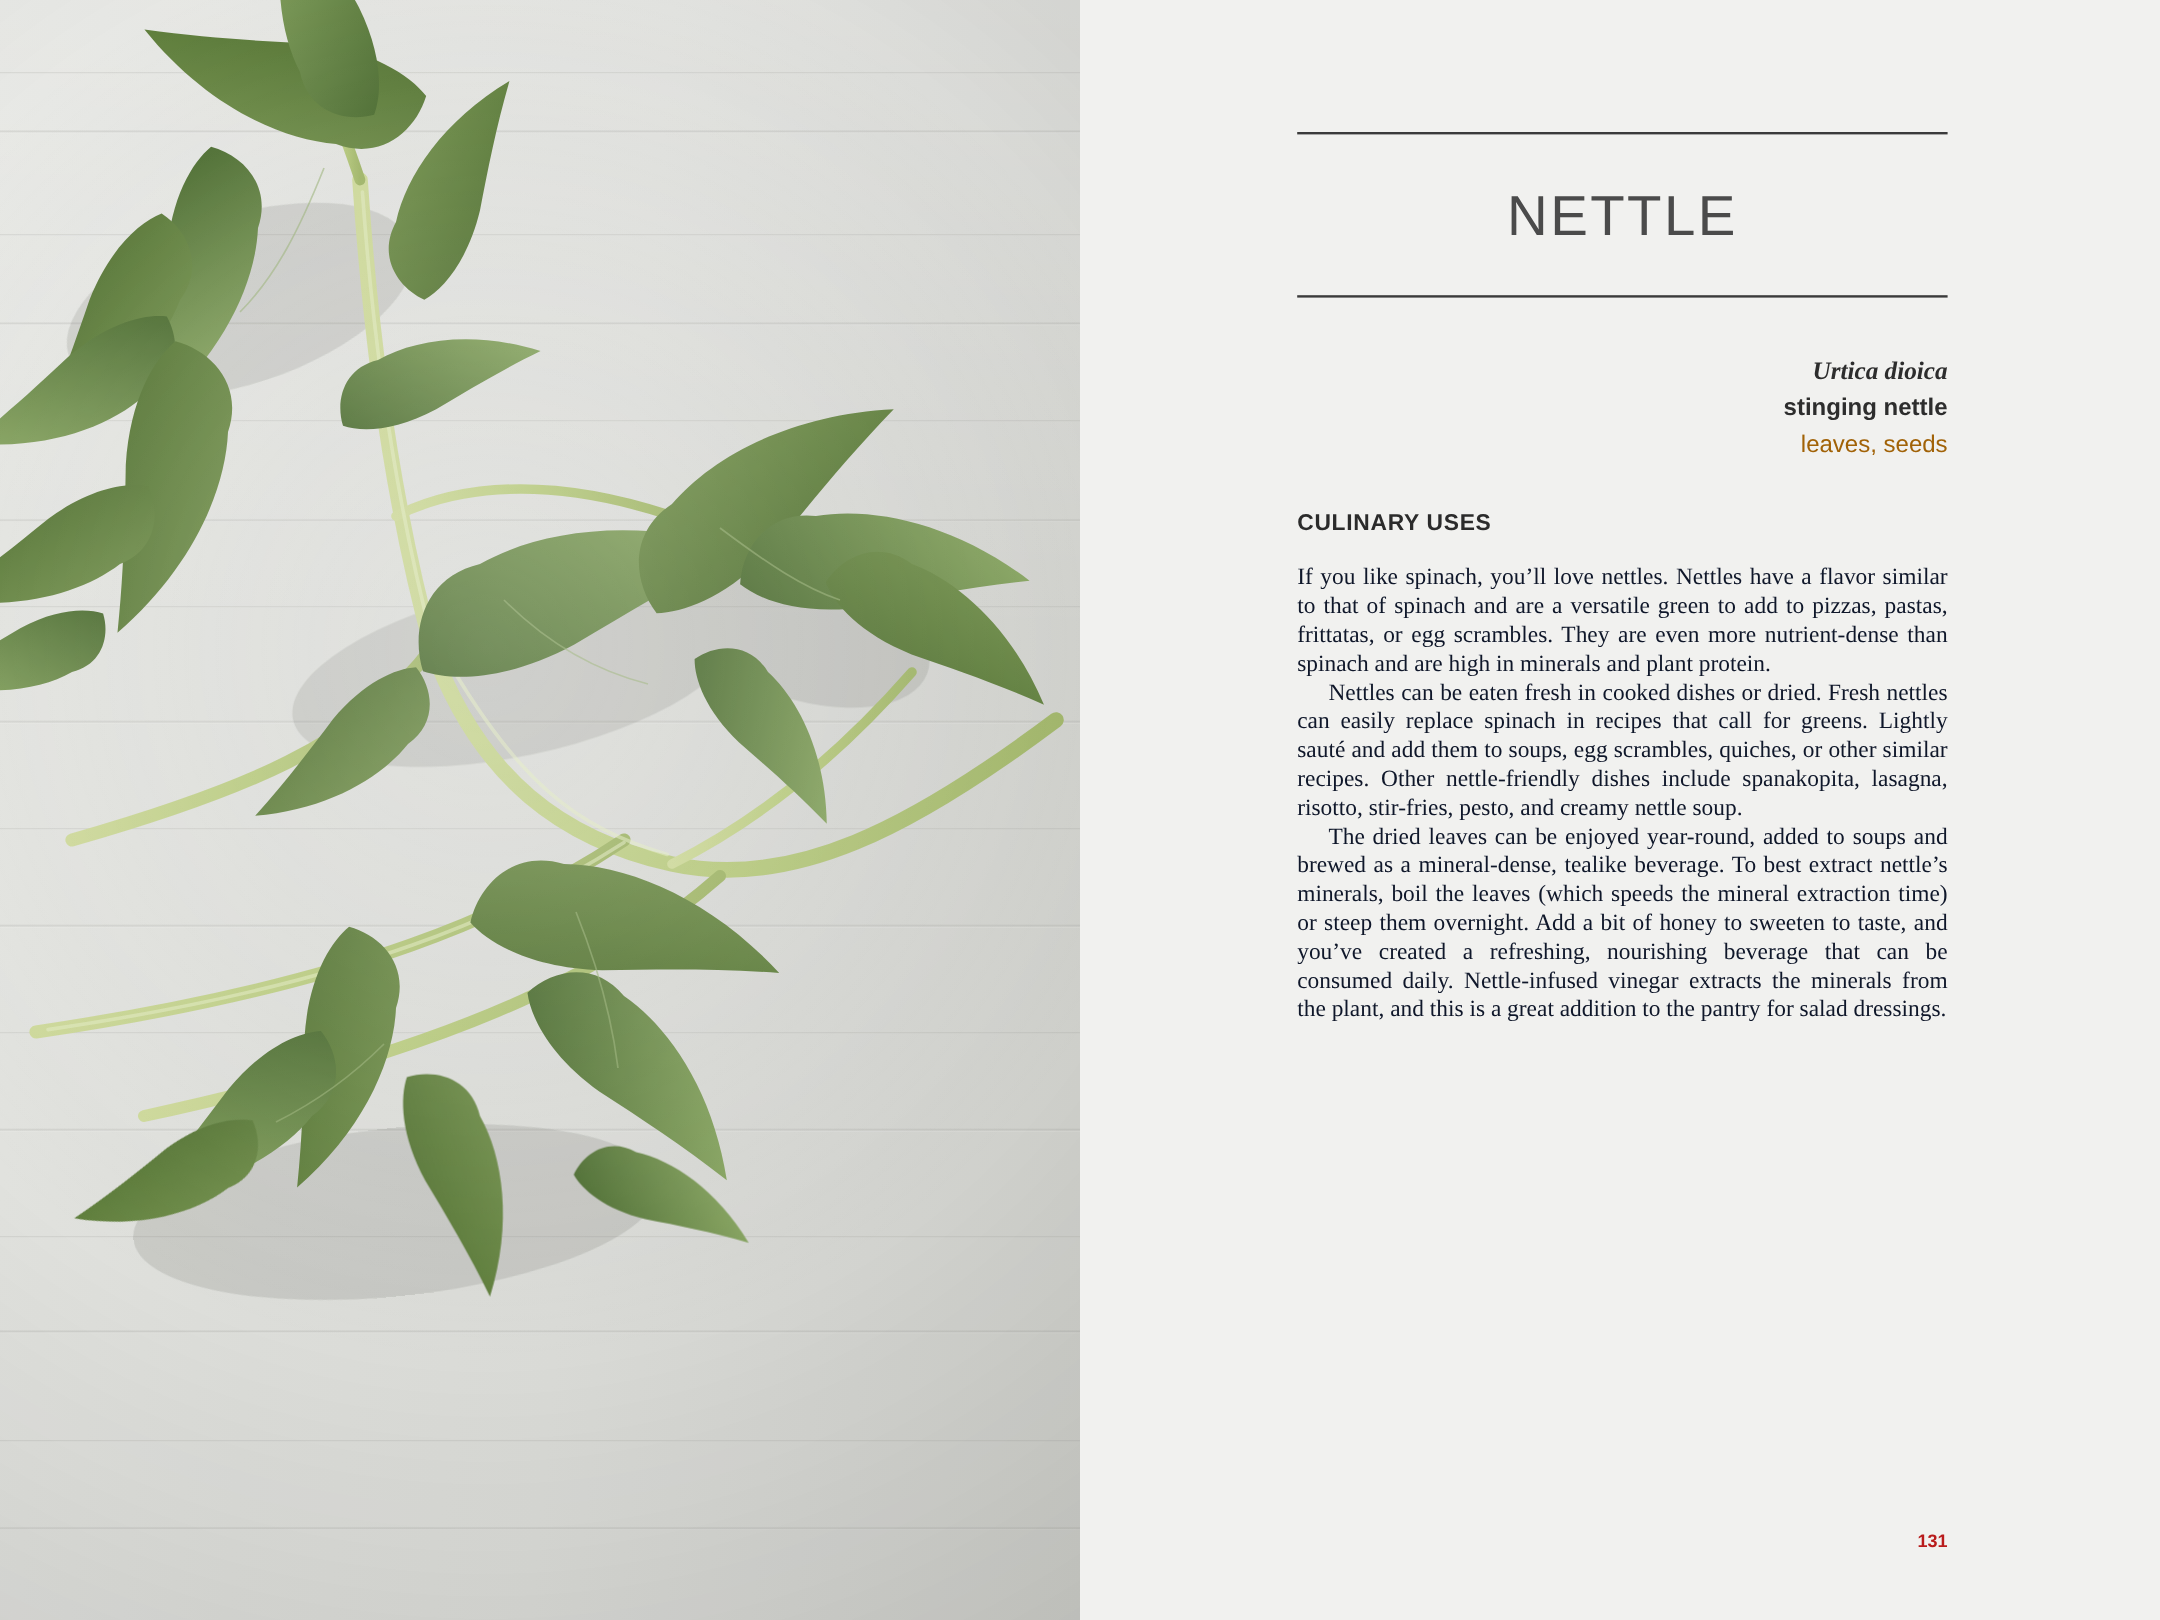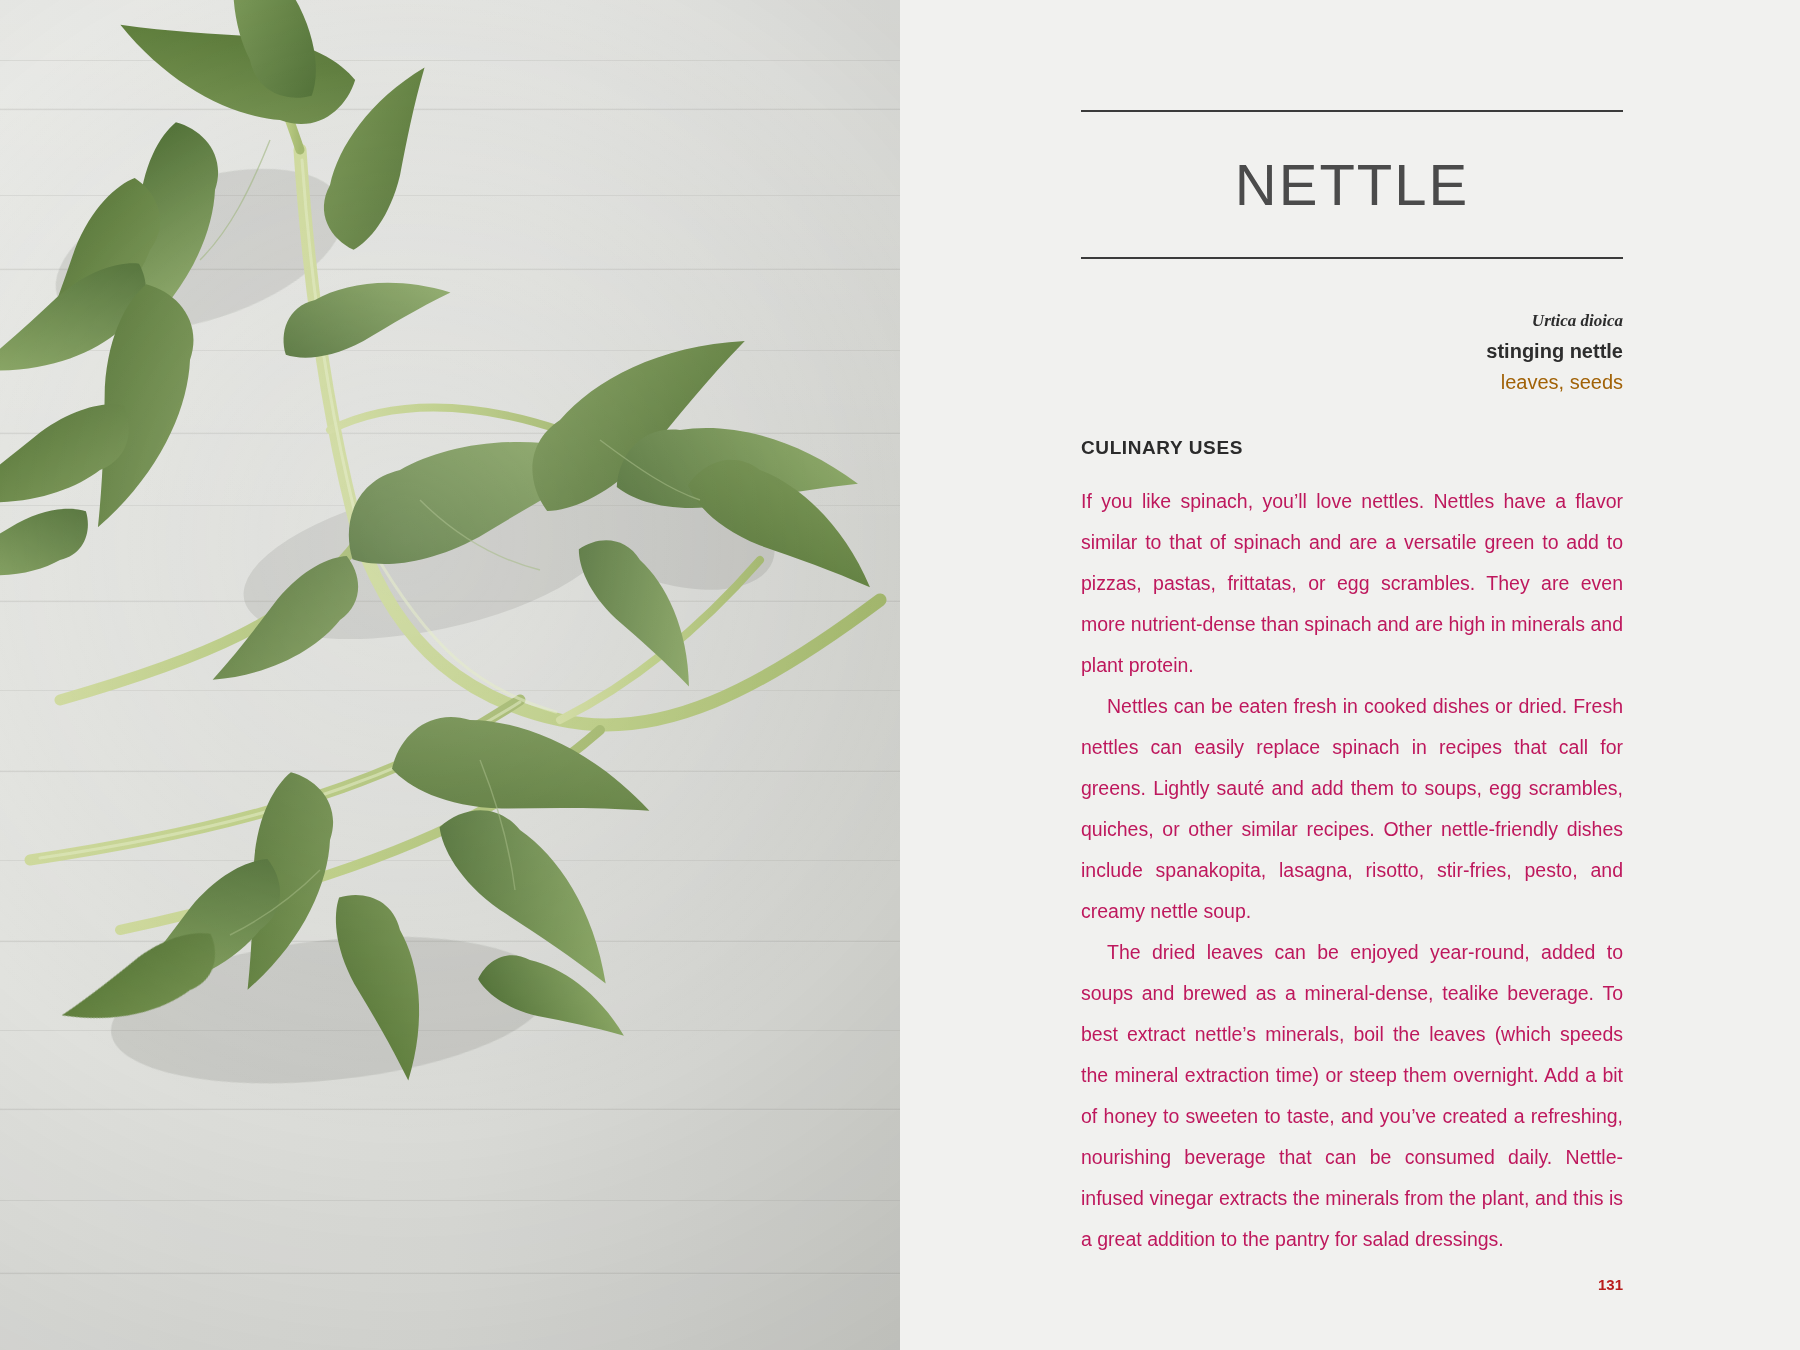--- a/index.html
+++ b/index.html
@@ -81,39 +81,39 @@
     height: 2px;
     background: #3b3b3b;
     width: 100%;
   }
   .rule-top { margin-top: 110px; }
   .rule-bottom { margin-top: 0; }
 
   .title {
     font-family: "Liberation Sans", sans-serif;
     font-weight: 300;
-    font-size: 58px;
+    font-size: 47px;
     letter-spacing: 2px;
     color: #4b4b4b;
     text-align: center;
     line-height: 1;
     padding: 44px 0 43px 0;
     margin: 0;
   }
 
   .meta {
     margin-top: 46px;
     text-align: right;
     color: #2d2d2d;
   }
   .meta .latin {
     font-family: "Liberation Serif", serif;
     font-style: italic;
     font-weight: bold;
-    font-size: 17px;
+    font-size: 21px;
     line-height: 31px;
   }
   .meta .common {
     font-family: Liberation Sans, sans-serif;
     font-weight: bold;
     font-size: 20px;
     line-height: 31px;
   }
   .meta .parts {
     font-family: Liberation Sans, sans-serif;
@@ -127,24 +127,24 @@
     font-family: "Liberation Sans", sans-serif;
     font-weight: 600;
     font-size: 19px;
     letter-spacing: 0.6px;
     color: #2b2b2b;
     margin-top: 39px;
   }
 
   .body-copy {
     margin-top: 22px;
-    font-family: Liberation Sans, sans-serif;
+    font-family: Liberation Serif, serif;
     font-size: 19.5px;
-    line-height: 41px;
-    color: #be185d;
+    line-height: 24px;
+    color: #0f172a;
     text-align: justify;
   }
   .body-copy p { margin: 0; }
   .body-copy p + p { text-indent: 26px; }
 
   .folio {
     position: absolute;
     right: 0;
     bottom: 57px;
     font-family: "Liberation Sans", sans-serif;

